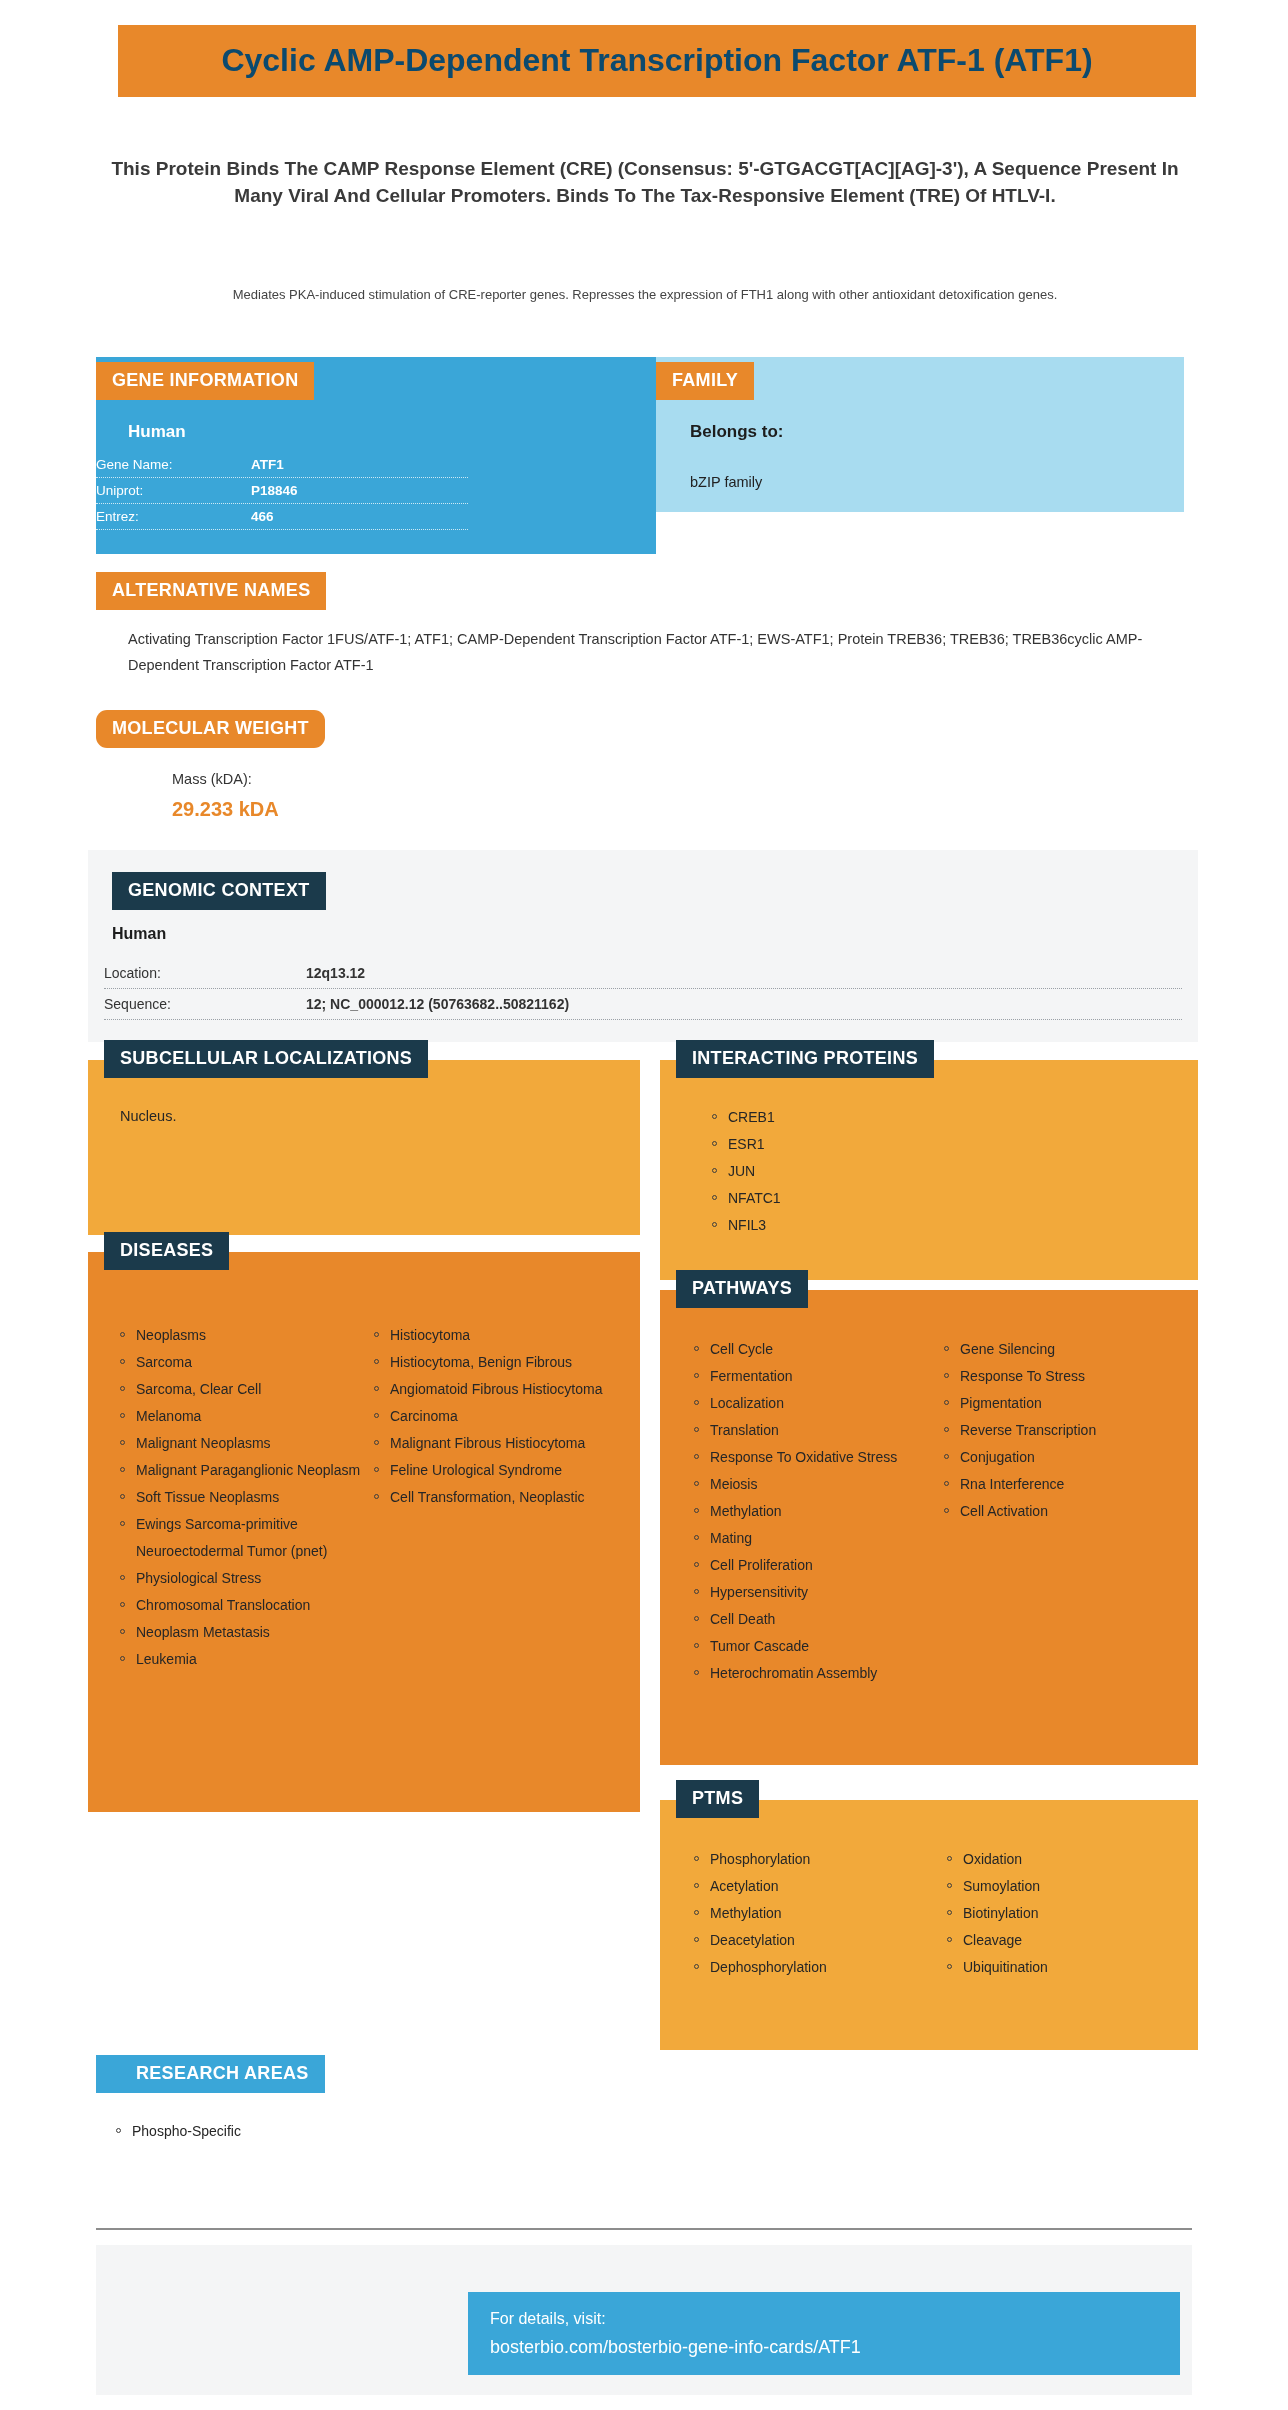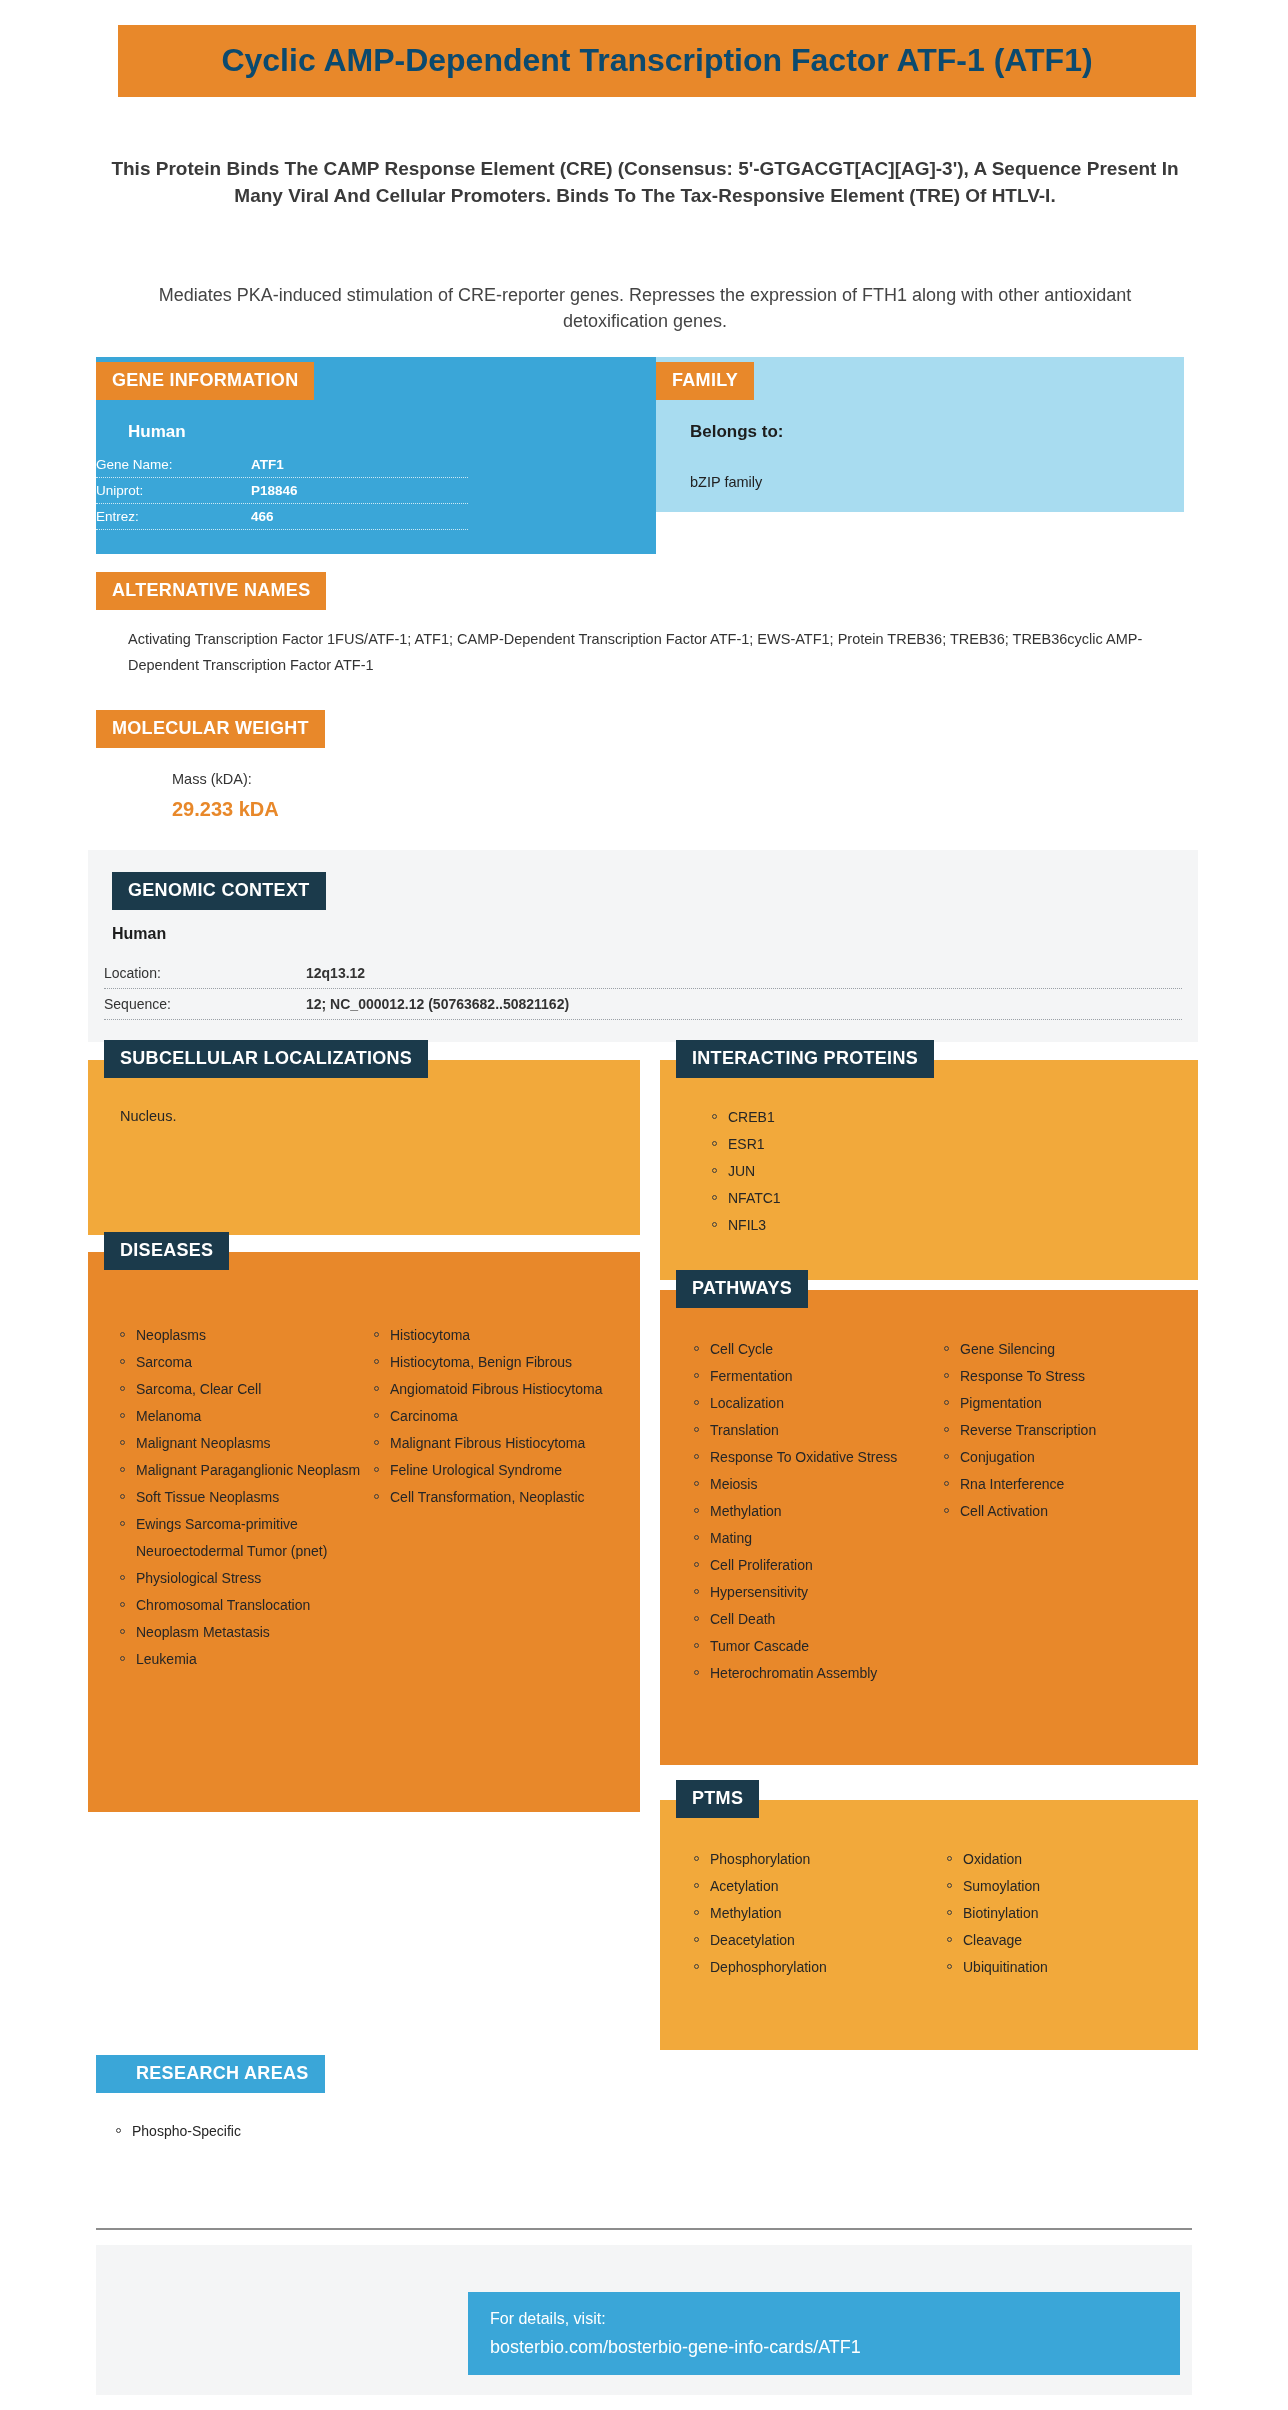--- a/index.html
+++ b/index.html
@@ -48,21 +48,21 @@
     line-height: 27px;
     color: #3a3a3a;
   }
 
   .desc {
     position: absolute;
     left: 150px;
     top: 282px;
     width: 990px;
     text-align: center;
-    font-size: 18px;
+    font-size: 13px;
     line-height: 26px;
     color: #444444;
   }
 
   
   .hdr {
     display: inline-block;
     color: #ffffff;
     font-size: 18px;
     font-weight: bold;
@@ -141,21 +141,21 @@
     position: absolute;
     left: 128px;
     top: 626px;
     width: 1040px;
     font-size: 14.5px;
     line-height: 26px;
     color: #333333;
   }
 
   
-  .mw-hdr { position: absolute; left: 96px; top: 710px; }
+  .mw-hdr { position: absolute; left: 96px; top: 710px; border-radius: 11px; }
   .mw-label {
     position: absolute;
     left: 172px;
     top: 771px;
     font-size: 14.5px;
     color: #333333;
   }
   .mw-value {
     position: absolute;
     left: 172px;

